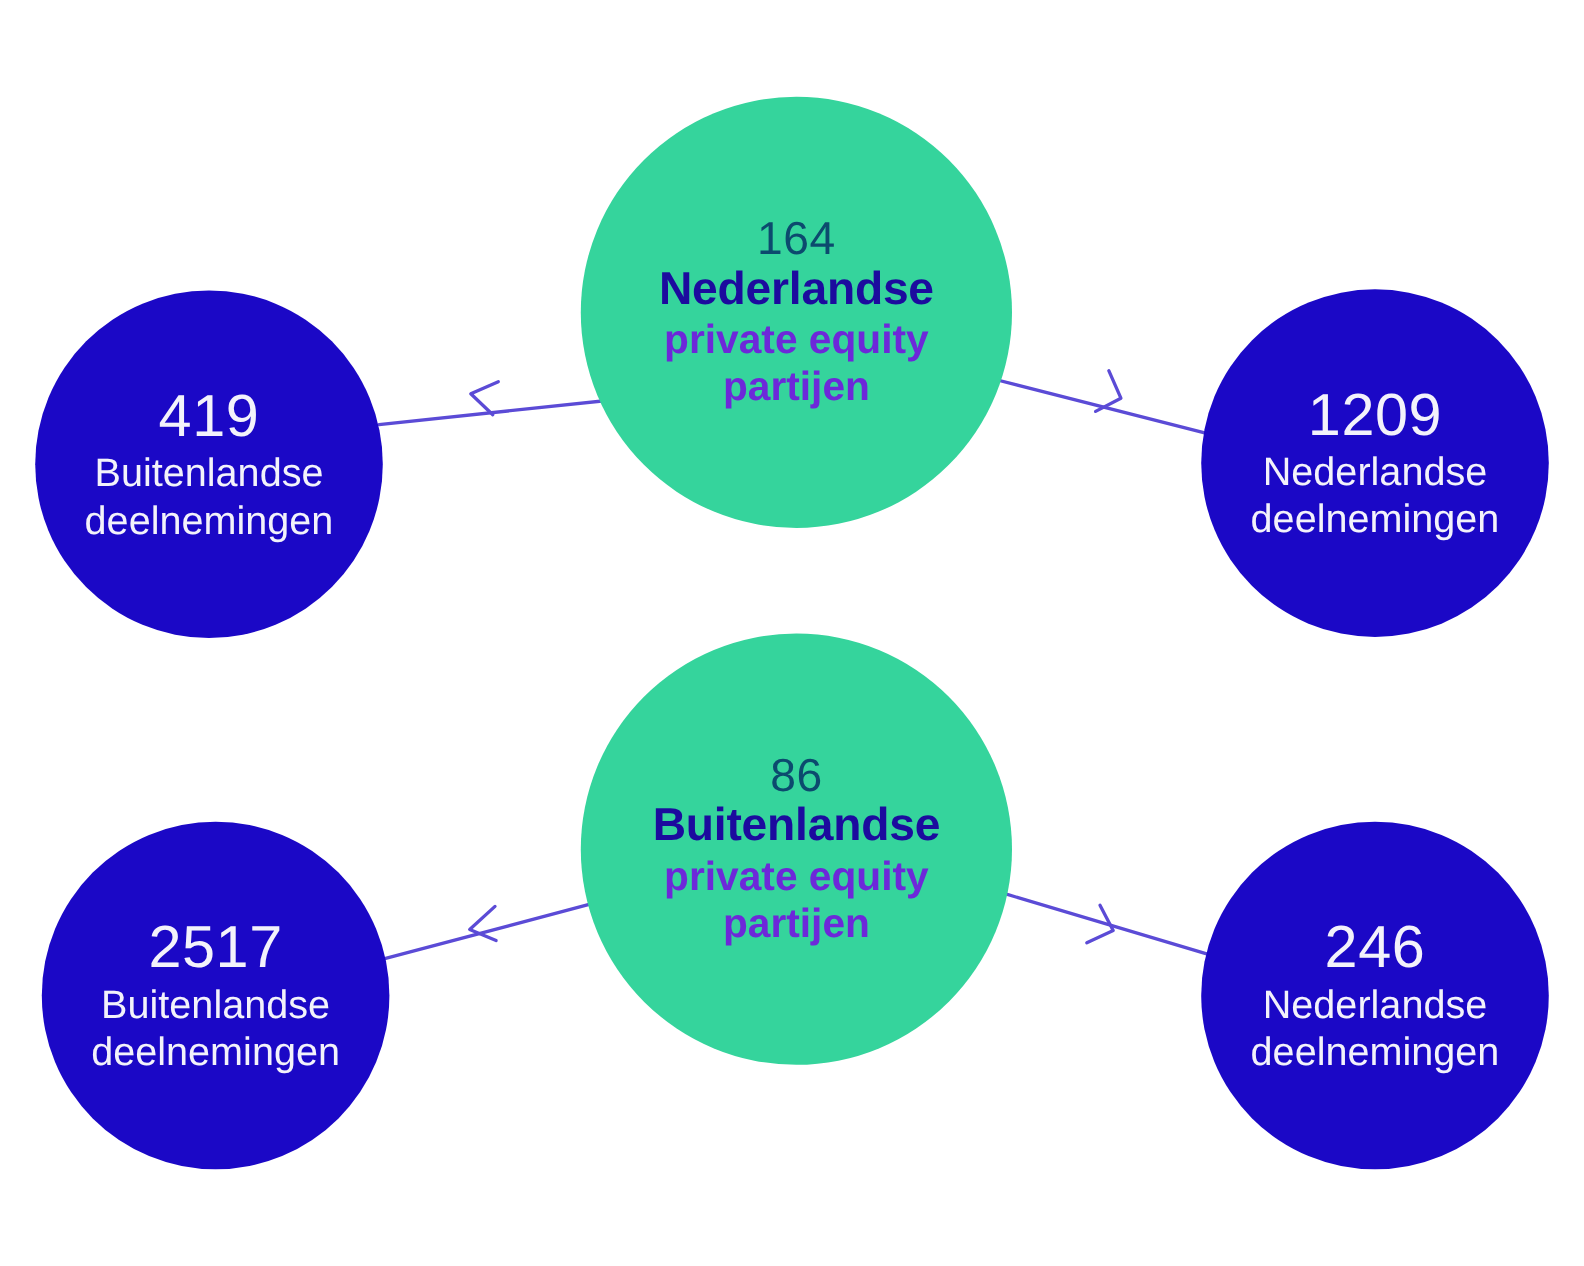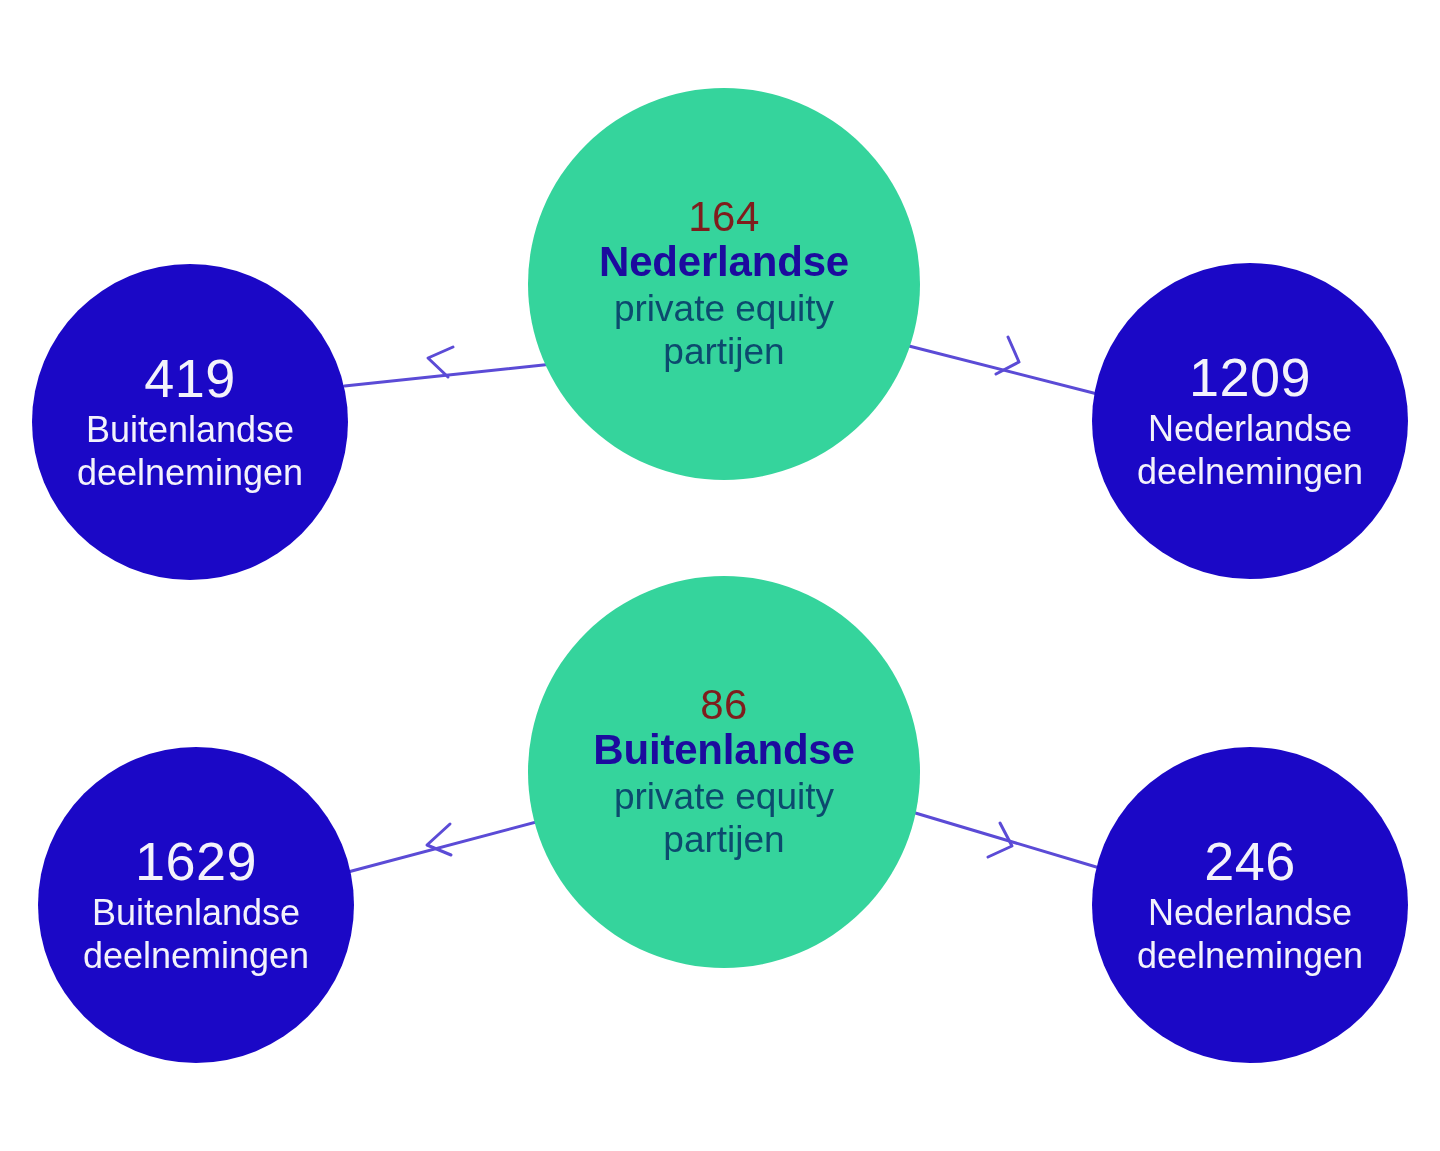--- a/index.html
+++ b/index.html
@@ -37,37 +37,37 @@
   }
   
   .node.hub {
     width: 392px;
     height: 392px;
     background: #35d49c;
   }
   .node.hub .count {
     font-size: 42px;
     line-height: 1.08;
-    color: #7f1d1d;
+    color: #0c4a6e;
     font-weight: 400;
     letter-spacing: 0.5px;
   }
   .node.hub .emph {
     font-size: 42px;
     line-height: 1.12;
     font-weight: 700;
     color: #1c0b9e;
     letter-spacing: -0.2px;
     margin-top: -2px;
   }
   .node.hub .sub {
     font-size: 37px;
     line-height: 1.18;
-    color: #0c4a6e;
-    font-weight: 400;
+    color: #6d28d9;
+    font-weight: 700;
     margin-top: 2px;
     max-width: 300px;
   }
   
   .node.leaf {
     width: 316px;
     height: 316px;
     background: #1b08c6;
   }
   .node.leaf .count {
@@ -138,21 +138,21 @@
 
   <div class="node leaf" id="leaf-tr">
     <div class="count">1209</div>
     <div class="sub">
       <span>Nederlandse</span><br>
       <span>deelnemingen</span>
     </div>
   </div>
 
   <div class="node leaf" id="leaf-bl">
-    <div class="count">1629</div>
+    <div class="count">2517</div>
     <div class="sub">
       <span>Buitenlandse</span><br>
       <span>deelnemingen</span>
     </div>
   </div>
 
   <div class="node hub" id="hub-bottom">
     <div class="count">86</div>
     <div class="emph">Buitenlandse</div>
     <div class="sub">private equity partijen</div>

